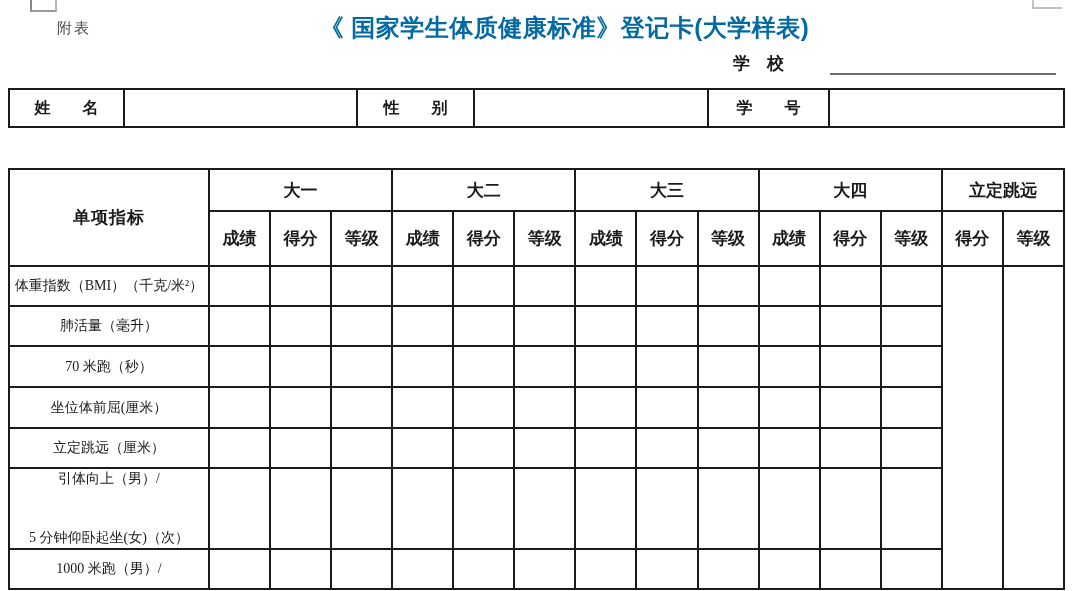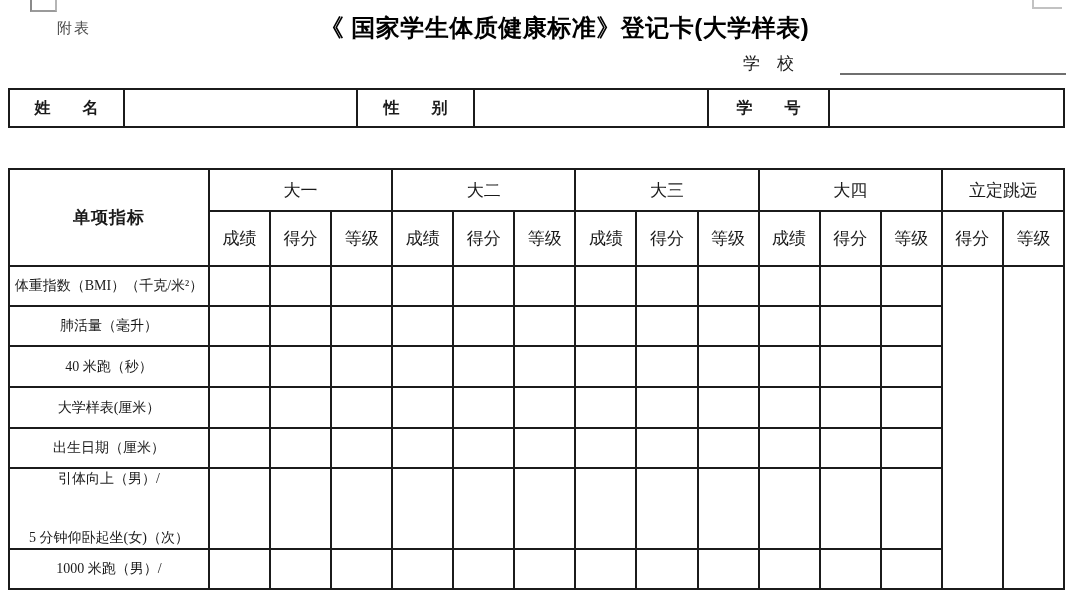--- a/index.html
+++ b/index.html
@@ -29,28 +29,28 @@
   .attachment {
     position: absolute; left: 38px; top: 19px;
     font-size: 15px; color: #4a4a4a; letter-spacing: 2px;
     font-family: "Liberation Serif", serif;
     padding-left: 19px;
   }
   .title {
     position: absolute; left: 0; right: 0; top: 12px;
     text-align: center; padding-left: 52px;
     font-size: 24px; font-weight: 700; letter-spacing: 0.5px;
-    color: #000000;
+    color: #0369a1;
   }
   .school-row {
     position: absolute; left: 733px; top: 52px;
     display: flex; align-items: flex-end;
   }
   .school-label {
-    font-size: 17px; font-weight: 400; white-space: pre; margin-left: 10px;
+    font-size: 17px; font-weight: 700; white-space: pre;
   }
   .school-line {
     display: inline-block; margin-left: 46px;
     width: 226px; height: 22px;
     border-bottom: 2px solid #6f6f6f;
   }
   table { border-collapse: collapse; table-layout: fixed; background: #fff; }
   td { border: 2px solid #1b1b1b; overflow: hidden; }
 
   
@@ -66,21 +66,21 @@
   
   .main-table {
     position: absolute; left: 8px; top: 168px; width: 1057px;
   }
   .main-table tr.h1 { height: 42px; }
   .main-table tr.h2 { height: 55px; }
   .main-table tr.body { height: 40px; }
   .main-table tr.body-t { height: 41px; }
   .main-table tr.tall { height: 81px; }
   .main-table td.hdr {
-    text-align: center; font-weight: 400; font-size: 17px;
+    text-align: center; font-weight: 700; font-size: 17px;
   }
   .main-table td.ind-hdr {
     text-align: center; font-weight: 700; font-size: 17px; letter-spacing: 1px;
   }
   .main-table td.ind-cell {
     text-align: center; font-size: 14px;
     font-family: "Liberation Serif", serif;
     padding: 0 2px; white-space: nowrap;
   }
   .two-line {
@@ -197,53 +197,53 @@
           <td></td>
         <td></td>
           <td></td>
           <td></td>
         <td></td>
           <td></td>
           <td></td>
       </tr>
 
       <tr class="body-t">
-        <td class="ind-cell">40 米跑（秒）</td>
+        <td class="ind-cell">70 米跑（秒）</td>
         <td></td>
           <td></td>
           <td></td>
         <td></td>
           <td></td>
           <td></td>
         <td></td>
           <td></td>
           <td></td>
         <td></td>
           <td></td>
           <td></td>
       </tr>
 
       <tr class="body-t">
-        <td class="ind-cell">大学样表(厘米）</td>
-        <td></td>
-          <td></td>
-          <td></td>
-        <td></td>
-          <td></td>
-          <td></td>
-        <td></td>
-          <td></td>
-          <td></td>
-        <td></td>
-          <td></td>
-          <td></td>
-      </tr>
-
-      <tr class="body">
-        <td class="ind-cell">出生日期（厘米）</td>
+        <td class="ind-cell">坐位体前屈(厘米）</td>
+        <td></td>
+          <td></td>
+          <td></td>
+        <td></td>
+          <td></td>
+          <td></td>
+        <td></td>
+          <td></td>
+          <td></td>
+        <td></td>
+          <td></td>
+          <td></td>
+      </tr>
+
+      <tr class="body">
+        <td class="ind-cell">立定跳远（厘米）</td>
         <td></td>
           <td></td>
           <td></td>
         <td></td>
           <td></td>
           <td></td>
         <td></td>
           <td></td>
           <td></td>
         <td></td>

